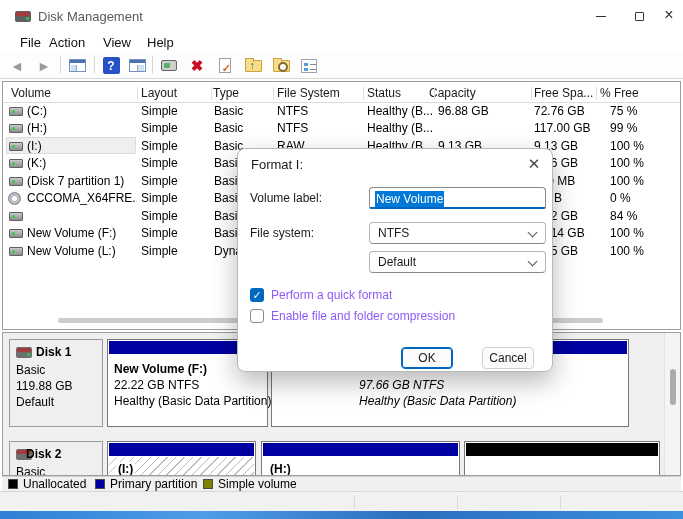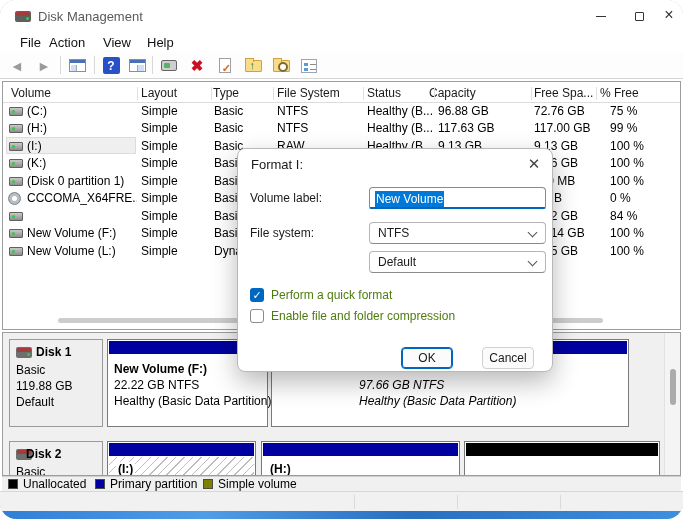--- a/index.html
+++ b/index.html
@@ -1,18 +1,18 @@
 <!DOCTYPE html>
 <html><head>
 <meta charset="utf-8">
 <style>
   html,body{margin:0;padding:0;}
   *{box-sizing:border-box;font-family:"Liberation Sans",sans-serif;}
   #desktop{position:relative;width:683px;height:519px;overflow:hidden;
-    background:linear-gradient(90deg,#2f7fd6,#4f9ce8 30%,#2a6fc0 60%,#3d8fe0);border-radius:16px;}
+    background:linear-gradient(90deg,#2f7fd6,#4f9ce8 30%,#2a6fc0 60%,#3d8fe0);}
   #win{position:absolute;left:0;top:0;width:683px;height:511px;background:#fff;overflow:hidden;}
   .abs{position:absolute;}
 
   
   #titlebar{left:0;top:0;width:683px;height:32px;background:#fff;}
   #title-text{left:38px;top:9px;font-size:13px;color:#5a5a5a;}
   .drive-ico{width:16px;height:11px;background:#5f5f5f;border-radius:2px;position:relative;}
   .drive-ico::before{content:"";position:absolute;left:1px;top:1px;right:1px;height:4px;background:#a33c3c;border-radius:1px;}
   .drive-ico::after{content:"";position:absolute;right:2px;bottom:2px;width:3px;height:3px;background:#2ecc40;border-radius:50%;}
   .winbtn{width:30px;height:22px;display:flex;align-items:center;justify-content:center;color:#333;}
@@ -90,21 +90,21 @@
   #dlg-close{left:284px;top:4px;width:24px;height:22px;display:flex;align-items:center;justify-content:center;font-size:15px;color:#444;}
   .dlg-label{position:absolute;left:12px;font-size:12px;color:#1a1a1a;}
   .field{position:absolute;left:131px;width:177px;height:22px;background:#fff;}
   #vl-input{border:1px solid #8a8a8a;border-bottom:2px solid #0067c0;border-radius:4px 4px 2px 2px;line-height:19px;padding-left:5px;}
   .selected-text{font-size:12px;color:#fff;padding:1px 1px;}
   .combo{border:1px solid #b5b5b5;border-bottom:1px solid #8a8a8a;border-radius:4px;line-height:20px;padding-left:8px;font-size:12px;color:#1a1a1a;}
   .chev{position:absolute;right:9px;top:6px;width:7px;height:7px;border-right:1.4px solid #555;border-bottom:1.4px solid #555;transform:rotate(45deg);}
   .cb-box{position:absolute;left:12px;width:14px;height:14px;border-radius:3px;}
   .cb-on{background:#0067c0;color:#fff;font-size:11px;line-height:14px;text-align:center;}
   .cb-off{background:#fff;border:1px solid #8a8a8a;}
-  .cb-label{position:absolute;left:33px;font-size:12px;color:#4d7c0f;text-align:right;}
+  .cb-label{position:absolute;left:33px;font-size:12px;color:#8b5cf6;text-align:right;}
   .dlg-btn{position:absolute;width:52px;height:22px;border-radius:4px;background:#fbfbfb;font-size:12px;color:#1a1a1a;
     display:flex;align-items:center;justify-content:center;}
   #btn-ok{left:163px;top:198px;border:1px solid #0067c0;box-shadow:inset 0 0 0 1px #0067c0;}
   #btn-cancel{left:244px;top:198px;border:1px solid #d0d0d0;}
 </style>
 </head>
 <body>
 
 <div id="desktop">
 <div id="win">
@@ -202,21 +202,20 @@
       <div class="cell c-free">72.76 GB</div>
       <div class="cell c-pct">75 %</div>
     </div>
     <div class="row" style="top:38px;">
       <div class="vol-ico"></div>
       <div class="cell c-vol">(H:)</div>
       <div class="cell c-lay">Simple</div>
       <div class="cell c-typ">Basic</div>
       <div class="cell c-fs">NTFS</div>
       <div class="cell c-st">Healthy (B...</div>
-      <div class="cell c-cap">117.63 GB</div>
       <div class="cell c-free">117.00 GB</div>
       <div class="cell c-pct">99 %</div>
     </div>
     <div class="row" style="top:56px;">
       <div class="vol-ico"></div>
       <div class="cell c-vol">(I:)</div>
       <div class="cell c-lay">Simple</div>
       <div class="cell c-typ">Basic</div>
       <div class="cell c-fs">RAW</div>
       <div class="cell c-st">Healthy (B...</div>
@@ -227,21 +226,21 @@
     <div class="row" style="top:73px;">
       <div class="vol-ico"></div>
       <div class="cell c-vol">(K:)</div>
       <div class="cell c-lay">Simple</div>
       <div class="cell c-typ">Basic</div>
       <div class="cell c-free">9.56 GB</div>
       <div class="cell c-pct">100 %</div>
     </div>
     <div class="row" style="top:91px;">
       <div class="vol-ico"></div>
-      <div class="cell c-vol">(Disk 0 partition 1)</div>
+      <div class="cell c-vol">(Disk 7 partition 1)</div>
       <div class="cell c-lay">Simple</div>
       <div class="cell c-typ">Basic</div>
       <div class="cell c-free">100 MB</div>
       <div class="cell c-pct">100 %</div>
     </div>
     <div class="row" style="top:108px;">
       <div class="cd-ico"></div>
       <div class="cell c-vol">CCCOMA_X64FRE...</div>
       <div class="cell c-lay">Simple</div>
       <div class="cell c-typ">Basic</div>

